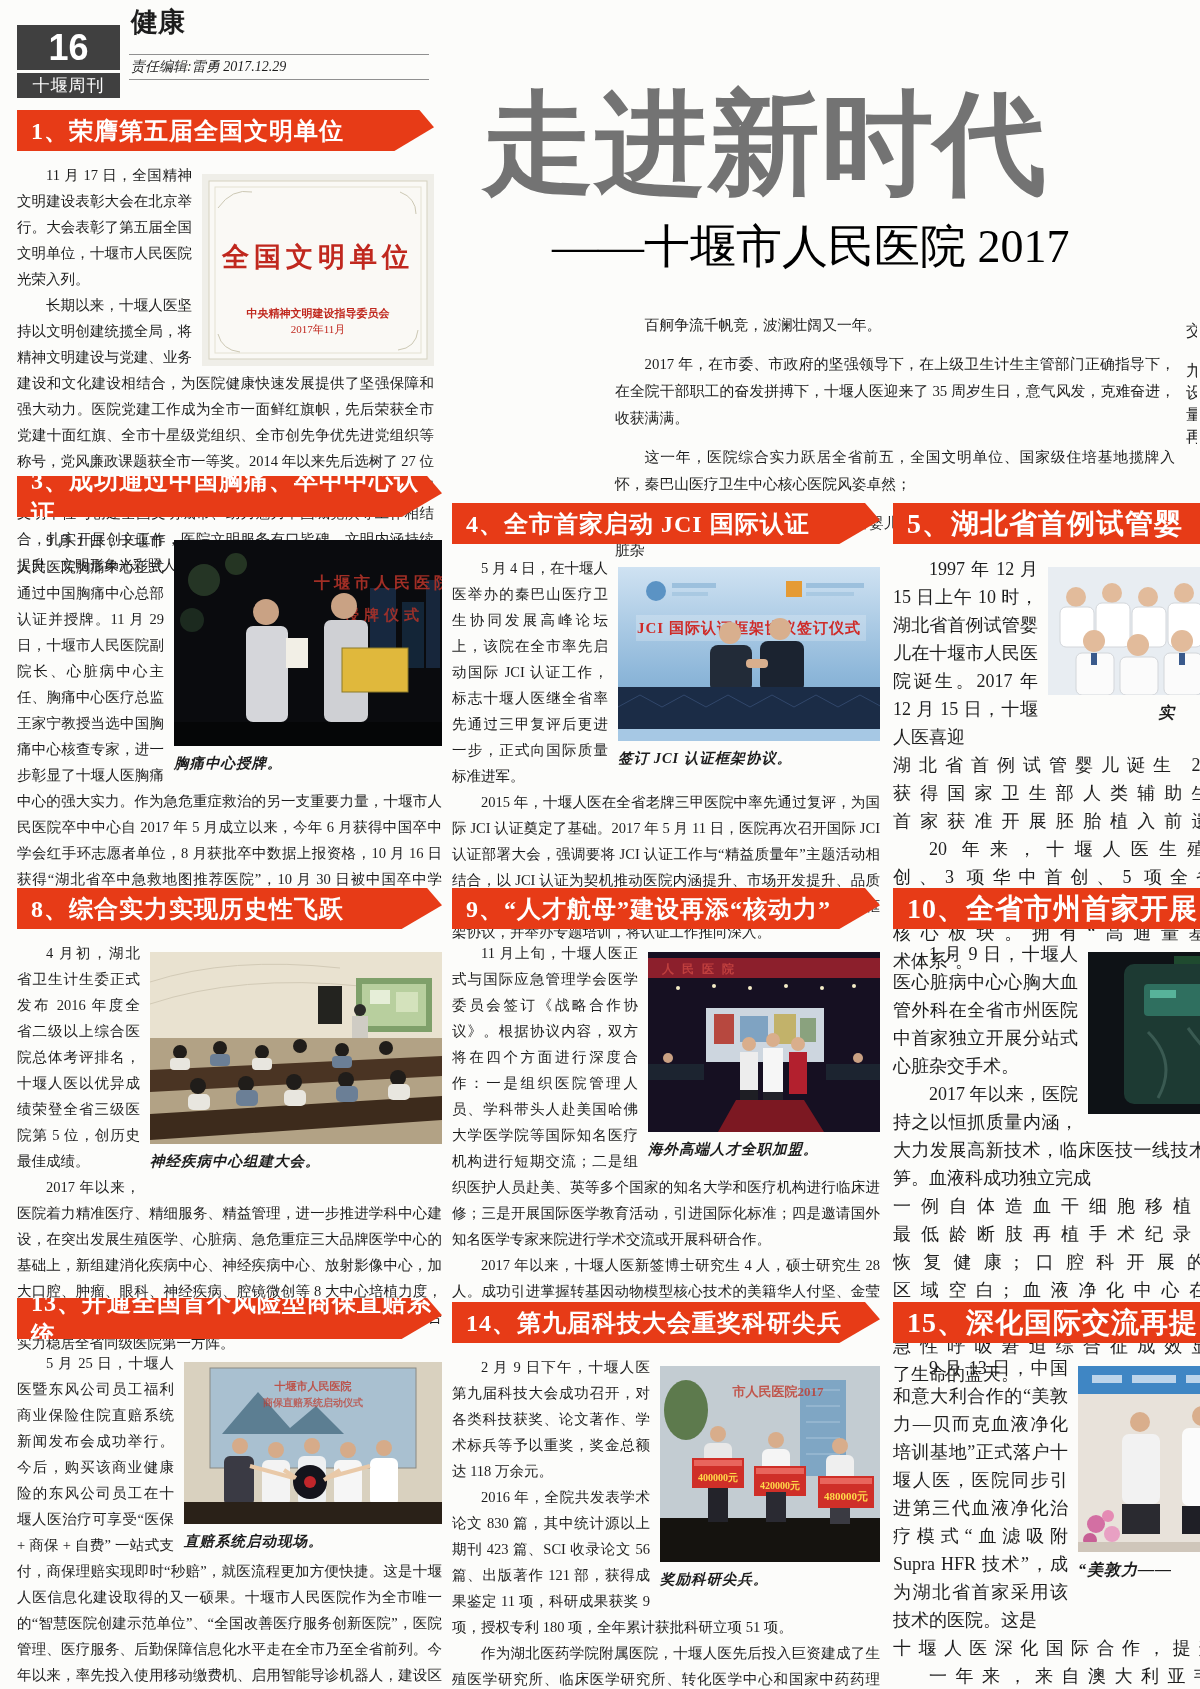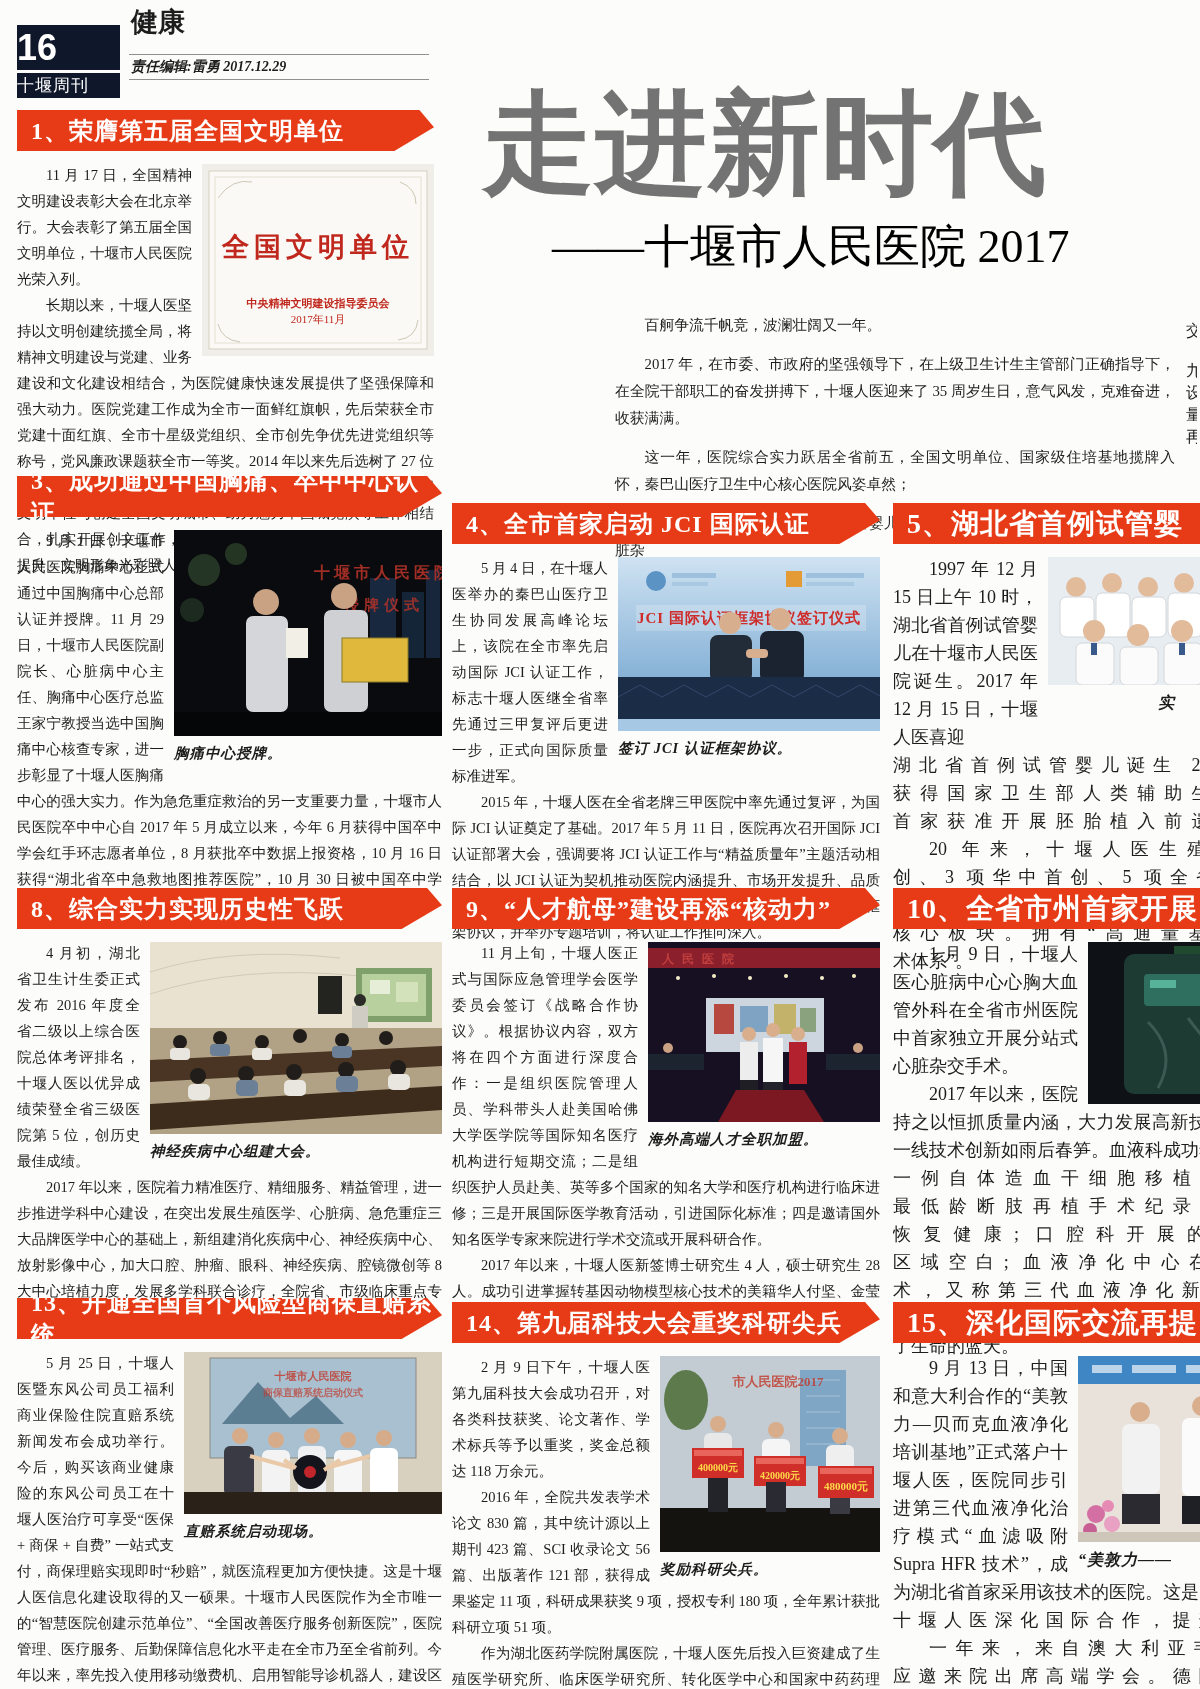--- a/index.html
+++ b/index.html
@@ -1,40 +1,40 @@
 <!DOCTYPE html>
 <html><head>
 <meta charset="utf-8">
 <style>
   html,body{margin:0;padding:0}
   body{width:1200px;height:1689px;position:relative;overflow:hidden;background:#fcfcfa;
        font-family:"Liberation Serif","DejaVu Serif",serif;color:#1d1d1d}
   .abs{position:absolute}
   
-  .mast-box{background:#0f172a;color:#fff;display:flex;align-items:center;}
+  .mast-box{background:#404040;color:#fff;display:flex;align-items:center;justify-content:center}
   .mast-num{font-family:"Liberation Sans","DejaVu Sans",sans-serif;font-size:36px;font-weight:bold}
   .mast-name{font-size:17px;font-weight:normal;letter-spacing:1px}
   .sec-title{font-size:27px;font-weight:bold}
-  .editor{font-size:14px;font-weight:bold;font-style:italic}
+  .editor{font-size:14px;font-weight:normal;font-style:italic}
   .rule{background:#909090;height:1px}
   
   .bigtitle{font-size:112px;font-weight:900;line-height:1;letter-spacing:1px;white-space:nowrap;color:#737373}
   .subtitle{font-size:46px;font-weight:400;white-space:nowrap;margin:16px 0 0 70px;color:#000}
   .intro{font-size:14.8px;line-height:27px;text-align:justify}
   .intro p{margin:12px;text-indent:2em}
   
   .art{position:absolute}
   .banner{background:#e73b17;color:#fff;height:41px;display:flex;align-items:center;
           padding-left:14px;box-sizing:border-box;font-weight:bold;font-size:24px;letter-spacing:1px;
           clip-path:polygon(0 0,96.5% 0,100% 42%,90.5% 100%,0 100%)}
   .col3 .banner{font-size:28px;clip-path:none}
   .bodytxt{margin-top:11px;font-size:14.5px;line-height:26px;text-align:justify}
   .col3 .bodytxt{font-size:18px;line-height:28px}
   .bodytxt p{margin:0;text-indent:2em}
-  .fig{float:right;margin:2px 0 2px 10px}
+  .fig{float:right;margin:12px 0 2px 10px}
   .fig .ph{display:block;background:#222}
   figure{margin:0}
   figcaption{font-size:14.5px;font-weight:bold;font-style:italic;text-align:left;
              margin-top:4px;letter-spacing:1px}
   .col3 figcaption{font-size:16px;text-align:left}
   .cutline{text-align:justify;text-align-last:justify;overflow:hidden;white-space:nowrap}
   .cutline.end{text-align-last:left}
   .cutline.ind{text-indent:2em}
   .edgefrag{font-size:16px;line-height:22px;overflow:hidden;color:#222}
   svg text{font-family:"Liberation Serif","DejaVu Serif",serif}

